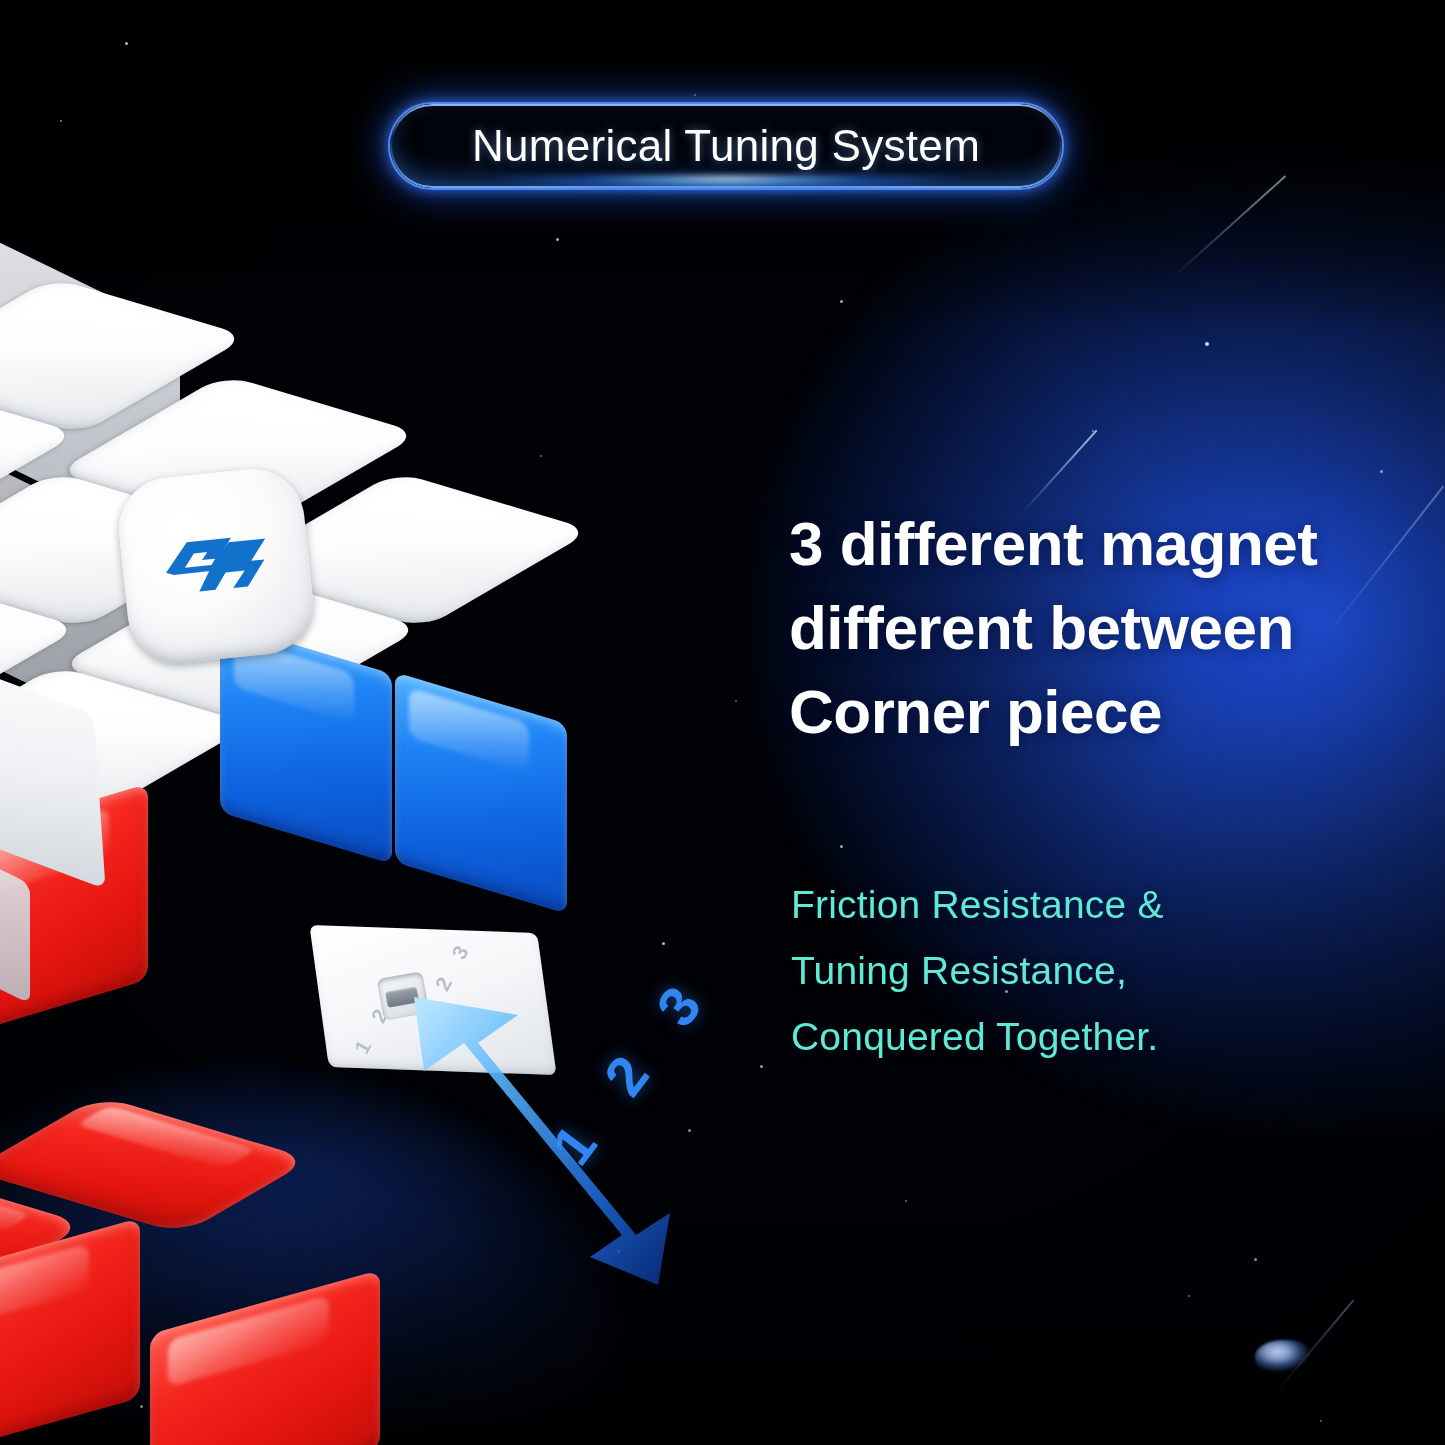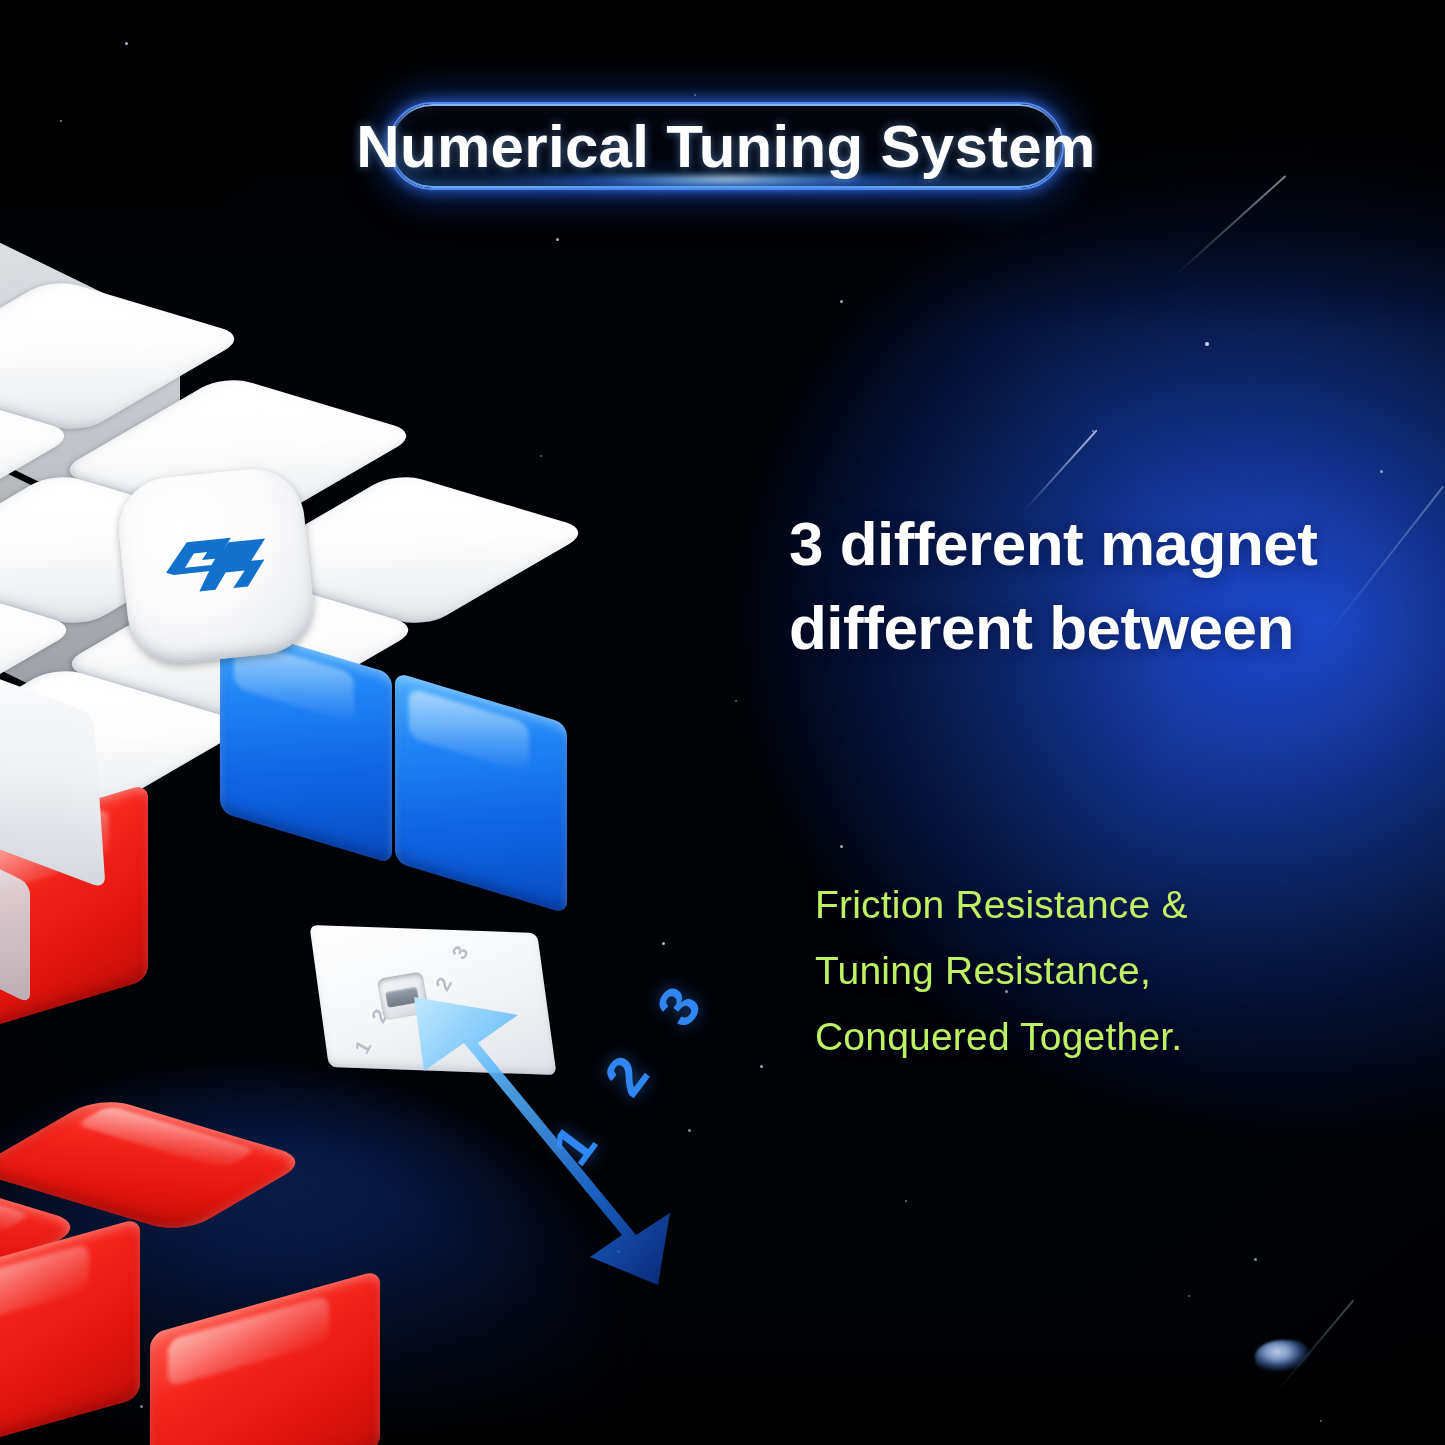--- a/index.html
+++ b/index.html
@@ -61,40 +61,39 @@
     pointer-events:none;
   }
   #badge .underglow{
     position:absolute;left:8%;bottom:-4px;width:84%;height:16px;
     background:radial-gradient(ellipse 50% 120% at 50% 10%,
        rgba(235,250,255,.95) 0%, rgba(120,190,255,.75) 22%, rgba(40,110,235,.45) 50%, rgba(20,60,180,0) 85%);
     filter:blur(3px);
   }
   #badge-text{
     position:relative;z-index:3;
-    color:#fff;font-size:60px;font-weight:bold;letter-spacing:.3px;
+    color:#fff;font-size:44px;font-weight:normal;letter-spacing:.3px;
     text-shadow:0 0 10px rgba(140,190,255,.5);
     white-space:nowrap;
   }
 
   
   #headline{
     position:absolute;left:789px;top:471px;width:620px;
     color:#ffffff;font-size:62px;font-weight:bold;line-height:84px;
     letter-spacing:-.5px;
     text-shadow:0 2px 14px rgba(0,10,50,.55);
     margin-top:31px;
   }
   #headline div{white-space:nowrap;}
   #subtext{
     position:absolute;left:791px;top:872px;width:560px;
-    color:#bef264;font-size:39px;font-weight:normal;line-height:66px;
+    color:#5eead4;font-size:39px;font-weight:normal;line-height:66px;
     letter-spacing:.2px;
     text-shadow:0 2px 10px rgba(0,8,40,.5);
-    margin-left:24px;
   }
   #subtext div{white-space:nowrap;}
 
   
   #cube{position:absolute;left:-150px;top:250px;width:900px;height:1200px;}
   .tile{position:absolute;}
   .face{position:absolute;border-radius:14px;}
 
   
   .w{
@@ -287,20 +286,21 @@
         <stop offset="70%" stop-color="#1f6fe0" stop-opacity=".85"></stop>
         <stop offset="100%" stop-color="#0d3aa8" stop-opacity=".7"></stop>
       </linearGradient>
     </defs>
     <path d="M14 12 L118 30 L78 58 L236 250 L270 228 L258 300 L190 272 L222 250 L64 58 L24 86 Z" fill="url(#agrad)"></path>
   </svg>
 
   <div id="headline">
     <div>3 different magnet</div>
     <div>different between</div>
+    <div>Corner piece</div>
   </div>
 
   <div id="subtext">
     <div>Friction Resistance &amp;</div>
     <div>Tuning Resistance,</div>
     <div>Conquered Together.</div>
   </div>
 
 </div>
 

